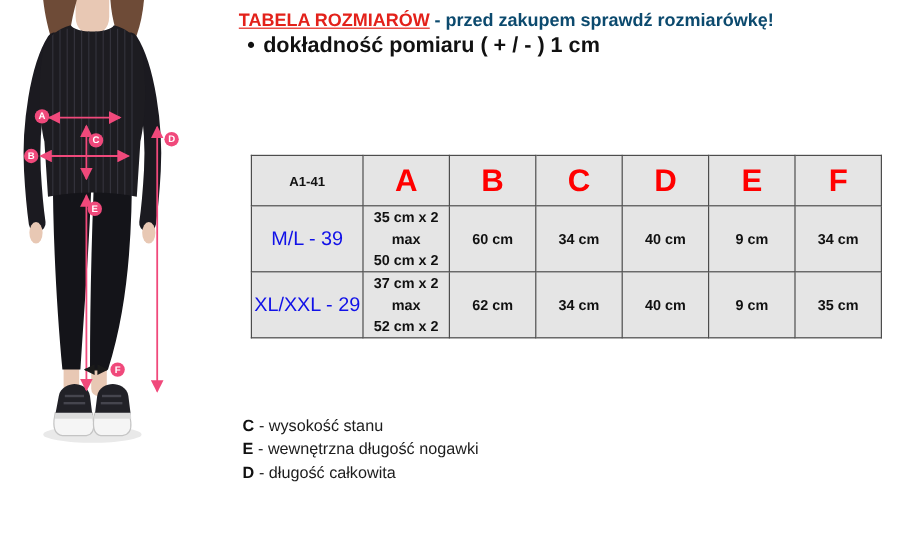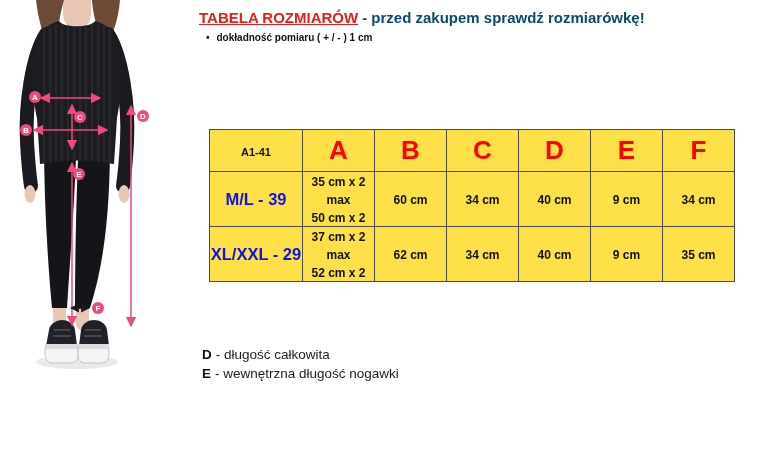--- a/index.html
+++ b/index.html
@@ -5,35 +5,35 @@
   html,body{margin:0;padding:0;background:#fff;}
   .screen{
     position:relative;width:768px;height:460px;background:#fff;overflow:hidden;
     font-family:"Liberation Sans",sans-serif;color:var(--ink,#111);
   }
   
   .title{position:absolute;left:199px;top:9px;font-size:15px;font-weight:bold;white-space:nowrap;}
   .title .red{color:var(--title_red,#e3211a);text-decoration:underline;}
   .title .suffix{color:#0c4a6e;margin-left:4px;}
   .bullets{position:absolute;left:206px;top:27px;list-style:none;margin:0;padding:0;}
-  .bullets li{font-size:10px;font-weight:bold;line-height:21px;white-space:nowrap;}
+  .bullets li{font-size:18px;font-weight:bold;line-height:21px;white-space:nowrap;}
   .bullets li::before{content:"•";margin-right:7px;}
   
   .size-table{
     position:absolute;left:209px;top:129px;border-collapse:collapse;table-layout:fixed;
   }
   .size-table td,.size-table th{
     border:1px solid var(--border_gray,#4d4d4d);text-align:center;vertical-align:middle;
-    padding:0;background:#fde047;
+    padding:0;background:#e5e5e5;
   }
   .col-corner{width:93px;} .col-letter{width:72px;}
   .row-head{height:42px;} .row-size1{height:45px;} .row-size2{height:44px;}
   .corner-label{font-size:11px;font-weight:bold;color:#111;}
   .letter-head{font-size:26px;font-weight:bold;color:var(--letter_red,#f00);}
-  .size-label{font-size:16.5px;font-weight:bold;color:var(--size_blue,#1111e8);white-space:nowrap;}
+  .size-label{font-size:16.5px;font-weight:normal;color:var(--size_blue,#1111e8);white-space:nowrap;}
   .cell-val{font-size:12px;font-weight:bold;color:#111;white-space:pre-line;line-height:13px;}
   
   .legend{position:absolute;left:202px;top:345px;}
   .legend-row{font-size:13.5px;line-height:19.4px;white-space:nowrap;color:#1c1c1c;}
   .legend-row b{font-weight:bold;margin-right:4px;color:#111;}
   
   .figure{position:absolute;left:0;top:0;width:190px;height:460px;}
 </style>
 </head>
 <body>
@@ -184,17 +184,18 @@
         <td><span class="cell-val">62 cm</span></td>
         <td><span class="cell-val">34 cm</span></td>
         <td><span class="cell-val">40 cm</span></td>
         <td><span class="cell-val">9 cm</span></td>
         <td><span class="cell-val">35 cm</span></td>
       </tr>
     </tbody>
   </table>
 
   <div class="legend">
+    <div class="legend-row"><b>C</b><span>- wysokość stanu</span></div>
+    <div class="legend-row"><b>E</b><span>- wewnętrzna długość nogawki</span></div>
     <div class="legend-row"><b>D</b><span>- długość całkowita</span></div>
-    <div class="legend-row"><b>E</b><span>- wewnętrzna długość nogawki</span></div>
   </div>
 
 </div>
 
 </body></html>

